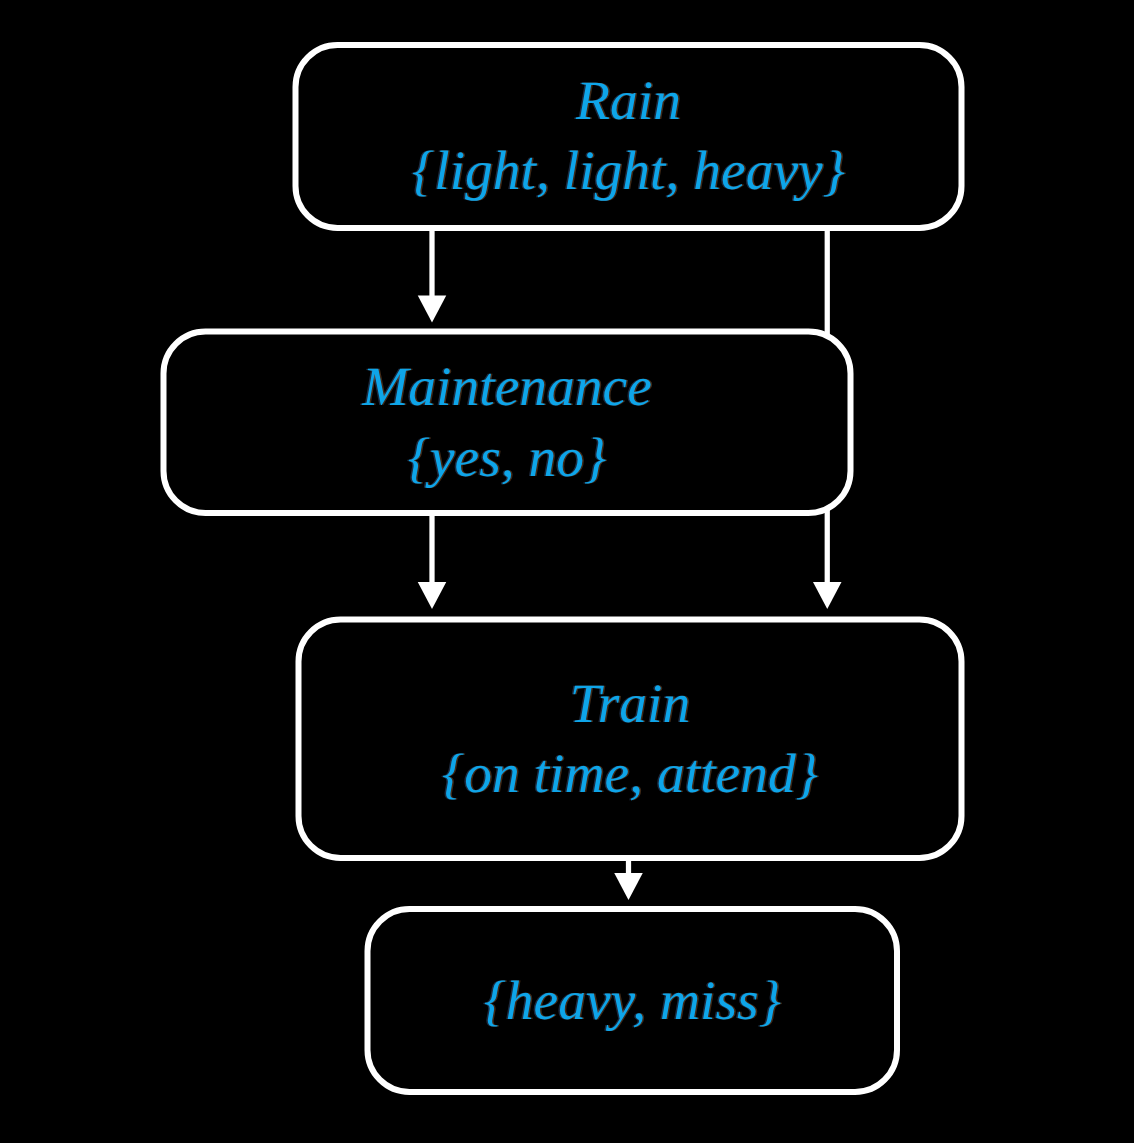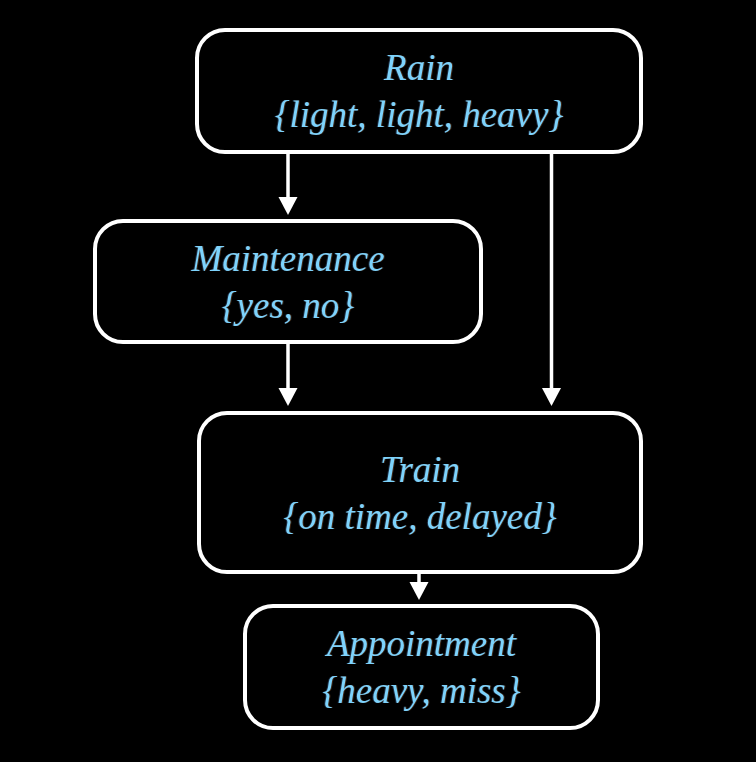--- a/index.html
+++ b/index.html
@@ -21,34 +21,34 @@
     top: 0;
     width: 756px;
     height: 762px;
   }
   .node {
     position: absolute;
     box-sizing: border-box;
     border: 4px solid #ffffff;
     border-radius: 30px;
     background: #000000;
-    color: #7dd3fc;
+    color: #0ea5e9;
     font-style: italic;
     font-size: 37px;
     line-height: 47px;
     text-align: center;
     display: flex;
     flex-direction: column;
     justify-content: center;
     align-items: center;
     
     text-shadow: 1px 0 0 rgba(255, 165, 90, 0.25), -1px 0 0 rgba(110, 170, 255, 0.25);
   }
   .node-rain        { left: 195px; top: 28px;  width: 448px; height: 126px; }
-  .node-maintenance { left: 93px;  top: 219px; width: 390px; height: 125px; }
+  .node-maintenance { left: 107px;  top: 219px; width: 462px; height: 125px; }
   .node-train       { left: 197px; top: 411px; width: 446px; height: 163px; }
   .node-appointment { left: 243px; top: 604px; width: 357px; height: 126px; }
   .edge-line {
     stroke: #ffffff;
     stroke-width: 3.5;
     fill: none;
   }
   .edge-head {
     fill: #ffffff;
     stroke: none;
@@ -87,21 +87,20 @@
     <div>{light, light, heavy}</div>
   </div>
 
   <div class="node node-maintenance">
     <div>Maintenance</div>
     <div>{yes, no}</div>
   </div>
 
   <div class="node node-train">
     <div>Train</div>
-    <div>{on time, delayed}</div>
+    <div>{on time, attend}</div>
   </div>
 
   <div class="node node-appointment">
-    <div>Appointment</div>
     <div>{heavy, miss}</div>
   </div>
 
 </div>
 
 </body></html>

